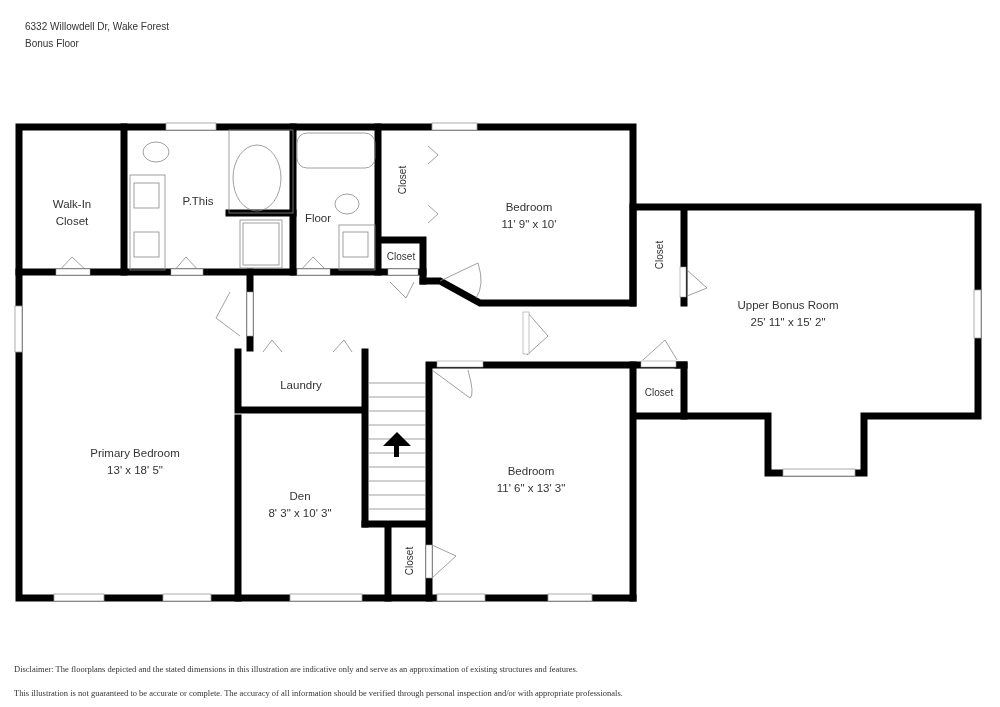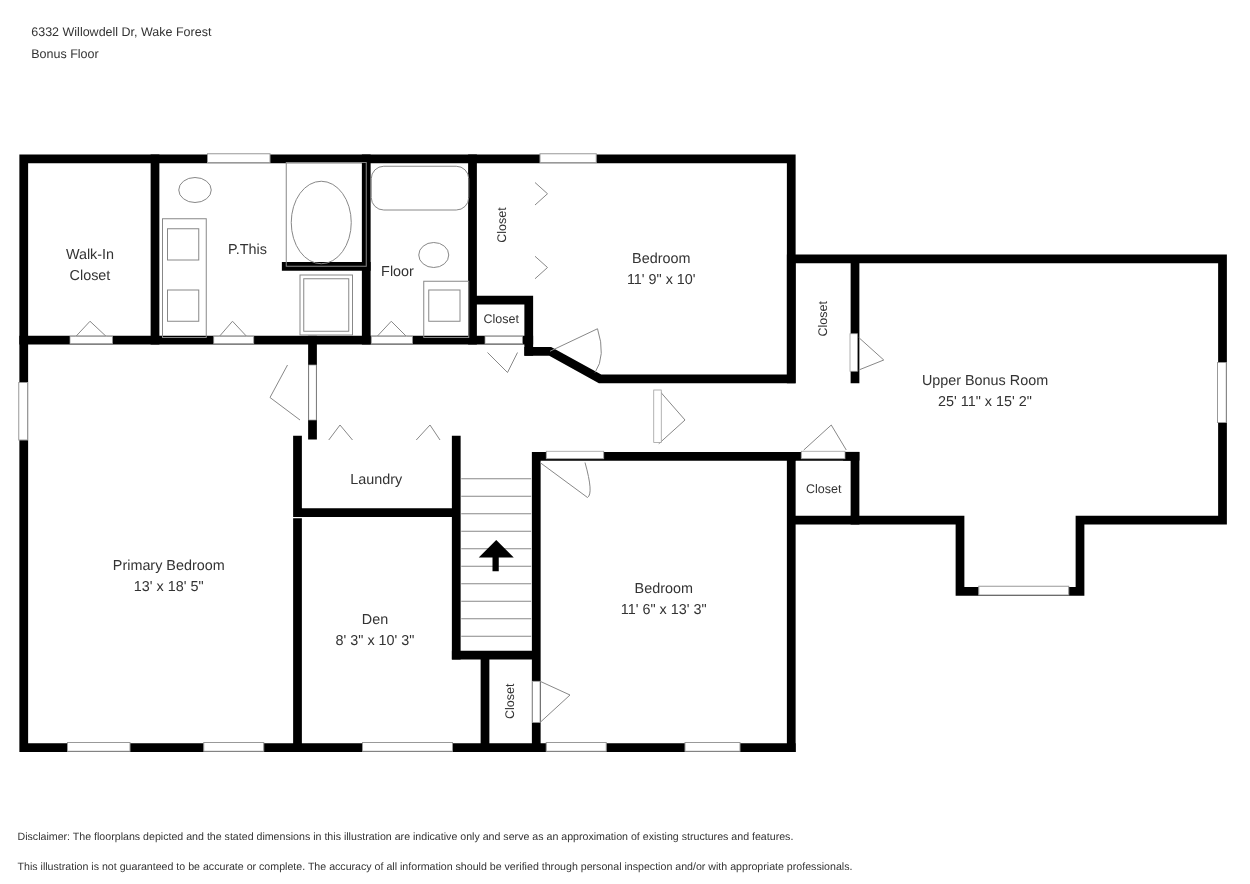--- a/index.html
+++ b/index.html
@@ -1,18 +1,18 @@
 <!DOCTYPE html>
 <html><head>
 <meta charset="utf-8">
 <style>
   html,body{margin:0;padding:0;background:#fff;}
   body{width:1000px;height:707px;position:relative;overflow:hidden;font-family:"Liberation Sans",sans-serif;color:#333;}
   .hdr{position:absolute;left:14px;font-size:10px;color:#333;margin-left:11px;}
-  .disc{position:absolute;left:14px;font-size:8.5px;color:#333;white-space:nowrap;}
+  .disc{position:absolute;left:14px;font-size:8.5px;color:#333;white-space:nowrap;font-family:Liberation Serif, serif;}
   svg{position:absolute;left:0;top:0;}
   .lbl{position:absolute;font-size:11.5px;color:#333;text-align:center;white-space:nowrap;transform:translate(-50%,-50%);line-height:17px;}
   .lbl.small{font-size:10px;}
   .rot{transform:translate(-50%,-50%) rotate(-90deg);}
 </style>
 </head>
 <body>
 
 <div class="hdr" style="top:21px">6332 Willowdell Dr, Wake Forest</div>
 <div class="hdr" style="top:38px">Bonus Floor</div>

